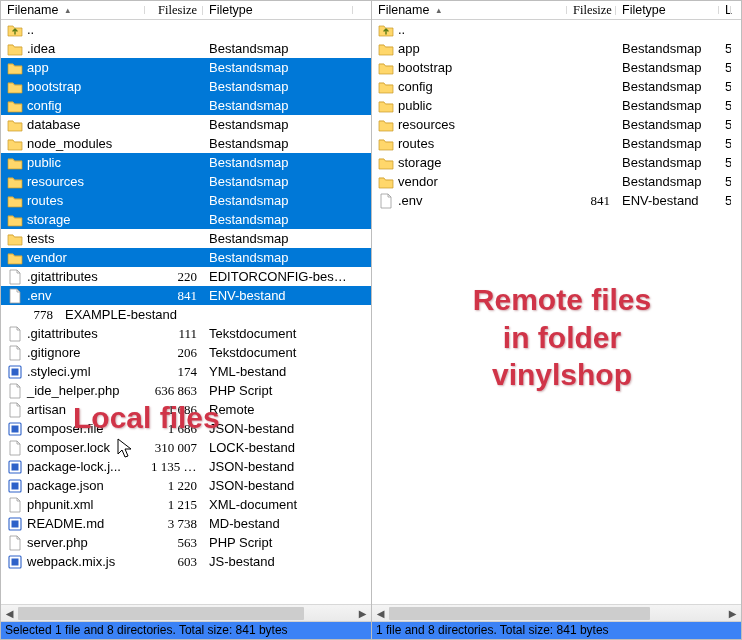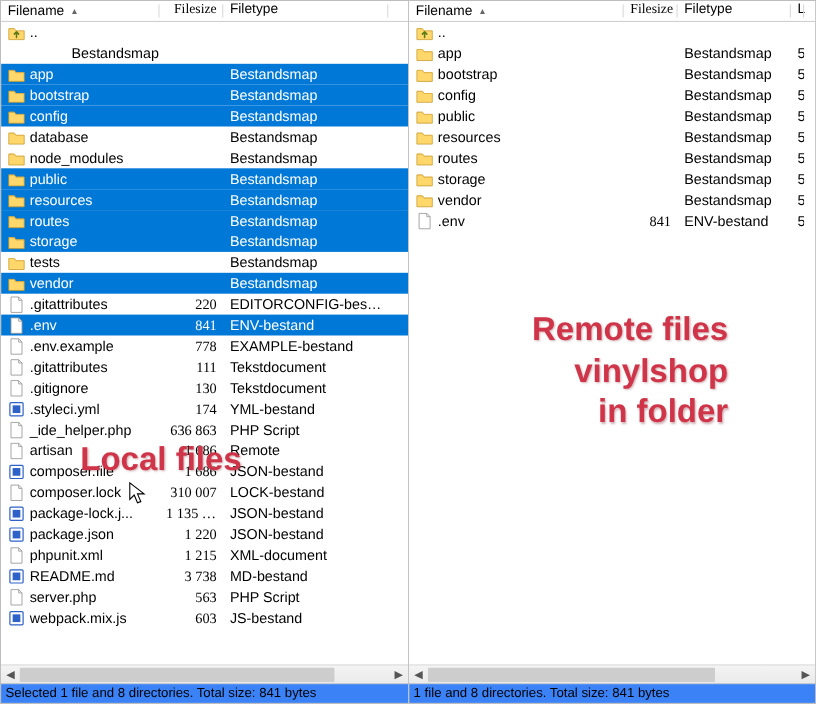--- a/index.html
+++ b/index.html
@@ -1,37 +1,37 @@
 <!DOCTYPE html>
 <html><head>
 <meta charset="utf-8">
 <style>
   * { box-sizing: border-box; margin: 0; padding: 0; }
   html, body { width: 742px; height: 640px; overflow: hidden; font-family: "Segoe UI", Arial, sans-serif; font-size: 13px; background: #fff; }
   .app { display: flex; width: 742px; height: 640px; }
   .pane { flex: 1 1 50%; display: flex; flex-direction: column; border: 1px solid #bdbdbd; position: relative; }
   .pane:first-child { border-right: none; }
-  .header, .row { display: flex; height: 19px; }
+  .header, .row { display: flex; align-items: center; height: 19px; }
   .header { background: #fff; border-bottom: 1px solid #d0d0d0; user-select: none; }
   .header .col { padding: 0 6px; font-size: 12.5px; color: #000; position: relative; }
   .header .col::after { content:""; position:absolute; right:0; top:3px; bottom:3px; width:1px; background:#d9d9d9; }
   .sort { font-size: 9px; color: #666; margin-left: 3px; }
   .list { flex: 1 1 auto; overflow: hidden; background:#fff; }
   .row { padding: 0; font-size: 13px; line-height: 19px; }
   .row .col { padding: 0 6px; white-space: nowrap; overflow: hidden; text-overflow: ellipsis; }
   .col.name { display:flex; align-items:center; gap:4px; }
   .col.size { text-align: right; font-family: Liberation Serif, serif; }
   .row.sel { background: #0078d7; color: #fff; }
   .statusbar { height: 18px; border-top: 1px solid #d0d0d0; font-size: 12px; padding: 1px 4px; background:#3b82f6; color:#000; }
   .hscroll { height: 17px; background: linear-gradient(#f4f4f4,#eaeaea); border-top:1px solid #d8d8d8; display:flex; align-items:center; }
   .hscroll .btn { width:17px; height:17px; display:flex; align-items:center; justify-content:center; color:#555; font-size:10px; }
   .hscroll .track { flex:1; height:17px; position:relative; }
   .hscroll .thumb { position:absolute; top:2px; height:13px; background:#cdcdcd; border-radius:1px; }
   .ico { width:16px; height:16px; display:inline-flex; align-items:center; justify-content:center; flex:none; }
-  .annot { position:absolute; color:#d03448; font-size:30px; font-weight:600; text-shadow:1px 1px 2px rgba(120,30,40,.35); pointer-events:none; line-height:1.25; text-align:right; }
+  .annot { position:absolute; color:#d03448; font-size:30px; font-weight:600; text-shadow:1px 1px 2px rgba(120,30,40,.35); pointer-events:none; line-height:1.25; text-align:center; }
   .cursor { position:absolute; pointer-events:none; }
   
   .left .col.name  { width: 144px; }
   .left .col.size  { width:  58px; }
   .left .col.type  { width: 150px; }
   .right .col.name { width: 195px; }
   .right .col.size { width:  49px; }
   .right .col.type { width: 103px; }
   .right .col.tail { width:  10px; }
 </style>
@@ -77,20 +77,28 @@
               <svg width="16" height="16">
                 <use href="#ic-up"></use>
               </svg>
             </span>
             <span>..</span>
           </div>
           <div class="col size"></div>
           <div class="col type"></div>
         </div>
         <div class="row">
+          <div class="col name">
+            <span class="ico">
+              <svg width="16" height="16">
+                <use href="#ic-folder"></use>
+              </svg>
+            </span>
+            <span>.idea</span>
+          </div>
           <div class="col size"></div>
           <div class="col type">Bestandsmap</div>
         </div>
         <div class="row sel">
           <div class="col name">
             <span class="ico">
               <svg width="16" height="16">
                 <use href="#ic-folder"></use>
               </svg>
             </span>
@@ -237,28 +245,20 @@
               <svg width="16" height="16">
                 <use href="#ic-file"></use>
               </svg>
             </span>
             <span>.env</span>
           </div>
           <div class="col size">841</div>
           <div class="col type">ENV-bestand</div>
         </div>
         <div class="row">
-          <div class="col name">
-            <span class="ico">
-              <svg width="16" height="16">
-                <use href="#ic-file"></use>
-              </svg>
-            </span>
-            <span>.env.example</span>
-          </div>
           <div class="col size">778</div>
           <div class="col type">EXAMPLE-bestand</div>
         </div>
         <div class="row">
           <div class="col name">
             <span class="ico">
               <svg width="16" height="16">
                 <use href="#ic-file"></use>
               </svg>
             </span>
@@ -269,21 +269,21 @@
         </div>
         <div class="row">
           <div class="col name">
             <span class="ico">
               <svg width="16" height="16">
                 <use href="#ic-file"></use>
               </svg>
             </span>
             <span>.gitignore</span>
           </div>
-          <div class="col size">130</div>
+          <div class="col size">206</div>
           <div class="col type">Tekstdocument</div>
         </div>
         <div class="row">
           <div class="col name">
             <span class="ico">
               <svg width="16" height="16">
                 <use href="#ic-filebox"></use>
               </svg>
             </span>
             <span>.styleci.yml</span>
@@ -571,18 +571,18 @@
     <div class="hscroll">
       <div class="btn">◀</div>
       <div class="track">
           <div class="thumb" style="left:0;width:78%"></div>
         </div>
       <div class="btn">▶</div>
     </div>
     <div class="statusbar">1 file and 8 directories. Total size: 841 bytes</div>
     <div class="annot" style="left:90px; top:280px; width:200px;" id="annot-right">
         <div>Remote files</div>
+        <div>in folder</div>
         <div>vinylshop</div>
-        <div>in folder</div>
       </div>
   </div>
 
 </div>
 
 </body></html>

